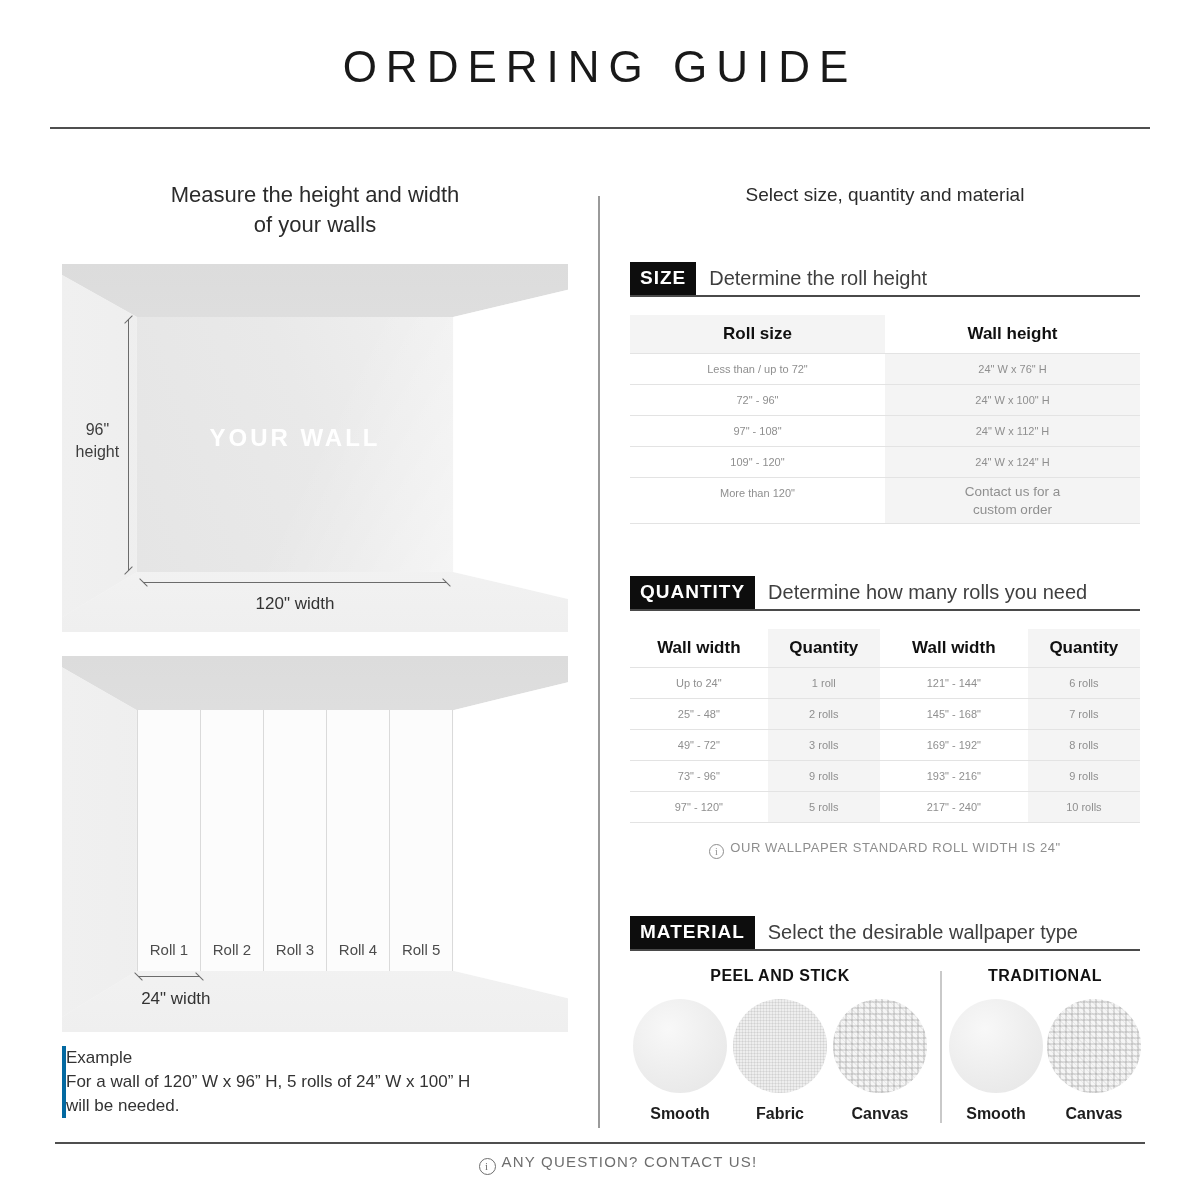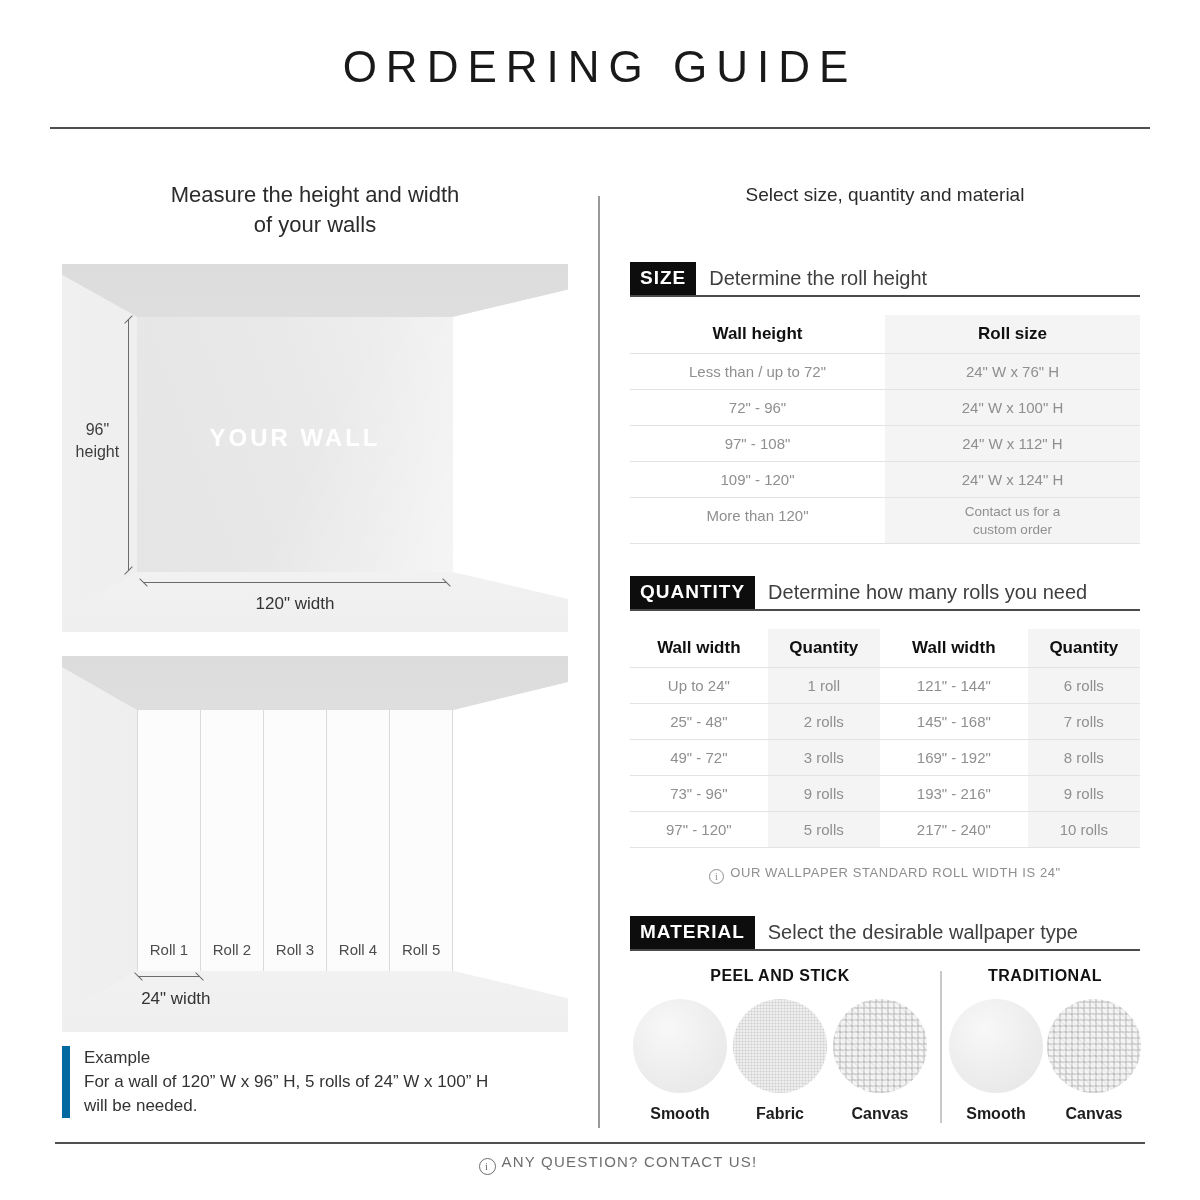--- a/index.html
+++ b/index.html
@@ -56,35 +56,35 @@
   .panel { flex:1; position:relative; background:#fcfcfc; border-right:1px solid #dadada; }
   .panel:first-child { border-left:1px solid #dadada; }
   .panel span { position:absolute; bottom:5%; left:0; right:0; text-align:center; font-size:15px; color:#4c4c4c; }
   .measure-24 { left:15%; top:85.2%; width:12.3%; height:1px; background:#6b6b6b; }
   .measure-24::before,.measure-24::after { content:""; position:absolute; top:-5px; width:1px; height:11px;
                background:#6b6b6b; transform:rotate(-45deg); }
   .measure-24::before { left:0; } .measure-24::after { right:0; }
   .w24-label { left:13.5%; top:88.6%; width:18%; text-align:center; font-size:17px; color:#333; }
 
   
-  .example { position:absolute; left:62px; top:1046px; width:505px; border-left:8px solid #0369a1;
-             padding-left:14px; font-size:17px; line-height:1.42; color:#333; }
+  .example { position:absolute; left:62px; top:1046px; width:505px; border-left:4px solid #0369a1;
+             font-size:17px; line-height:1.42; color:#333; }
 
   
   .sec { position:absolute; left:630px; width:510px; }
   .sec-size { top:262px; } .sec-qty { top:576px; } .sec-mat { top:916px; }
   .sec-head { display:flex; align-items:stretch; border-bottom:2px solid #4a4a4a; }
   .badge { background:#0d0d0d; color:#fff; font-size:19px; font-weight:bold; letter-spacing:1px;
            padding:5px 10px; }
   .sec-title { font-size:20px; color:#3f3f3f; padding:5px 0 5px 13px; align-self:center; }
 
   .tbl { width:100%; margin-top:18px; }
   .trow { display:flex; border-top:1px solid #e3e3e3; }
   .trow.thead { border-top:none; }
-  .tcell { padding:9px 4px; text-align:center; font-size:15px; color:#8f8f8f; }
+  .tcell { padding:9px 4px; text-align:center; font-size:11px; color:#8f8f8f; }
   .thead .tcell { font-size:17px; font-weight:bold; color:#101010; }
   .stripe { background:#f4f4f4; }
   .s-c1 { flex:0 0 50%; } .s-c2 { flex:0 0 50%; }
   .small2 { font-size:13.5px; line-height:1.3; padding-top:5px; padding-bottom:5px; }
   .q-c1 { flex:0 0 27%; } .q-c2 { flex:0 0 22%; } .q-c3 { flex:0 0 29%; } .q-c4 { flex:0 0 22%; }
 
   .note { margin-top:17px; text-align:center; font-size:13px; letter-spacing:.6px; color:#8e8e8e; }
   .info-icon { display:inline-flex; align-items:center; justify-content:center; width:15px; height:15px;
                border:1px solid #8e8e8e; border-radius:50%; font-size:10px; margin-right:6px;
                vertical-align:-3px; color:#8e8e8e; font-family:"Liberation Serif", serif; }
@@ -179,22 +179,22 @@
 
   <div class="right-heading">Select size, quantity and material</div>
 
   <section class="sec sec-size">
     <div class="sec-head">
       <span class="badge">SIZE</span>
       <span class="sec-title">Determine the roll height</span>
     </div>
     <div class="tbl">
       <div class="trow thead">
+        <div class="tcell s-c2 stripe">Roll size</div>
         <div class="tcell s-c1">Wall height</div>
-        <div class="tcell s-c2 stripe">Roll size</div>
       </div>
       <div class="trow">
         <div class="tcell s-c1">Less than / up to 72"</div>
         <div class="tcell s-c2 stripe">24" W x 76" H</div>
       </div>
       <div class="trow">
         <div class="tcell s-c1">72" - 96"</div>
         <div class="tcell s-c2 stripe">24" W x 100" H</div>
       </div>
       <div class="trow">

